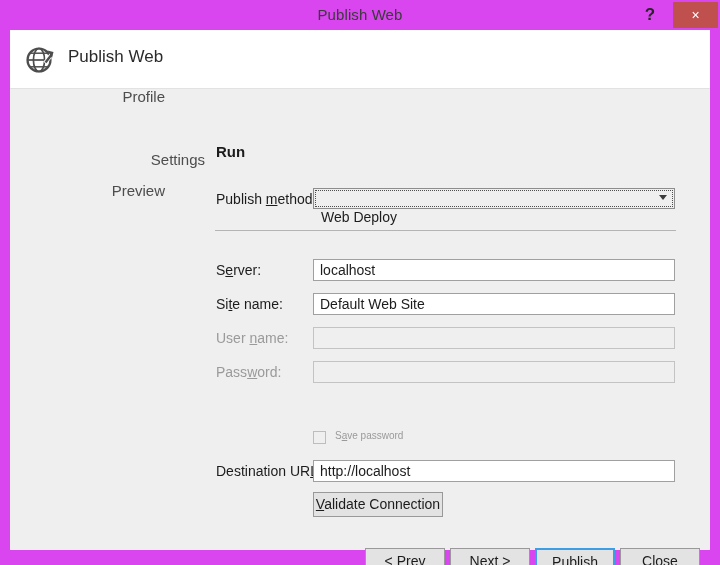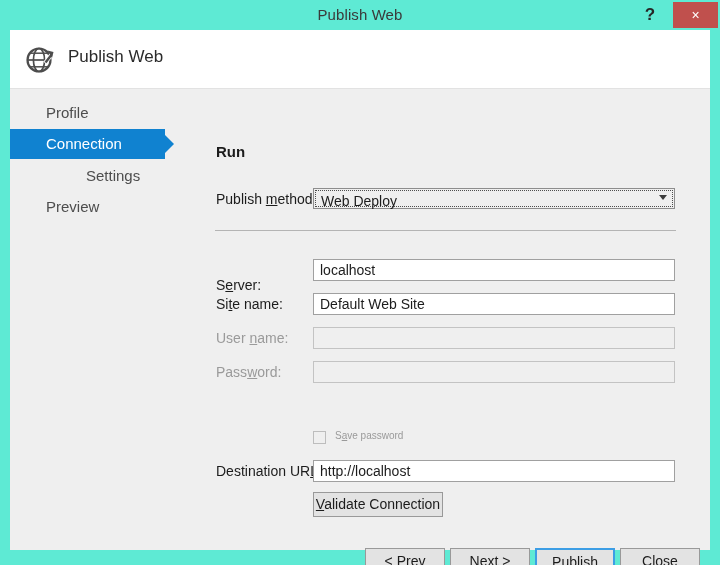--- a/index.html
+++ b/index.html
@@ -13,21 +13,21 @@
     font-family: "Liberation Sans", sans-serif;
     overflow: hidden;
   }
 
   
   .window {
     position: absolute;
     left: 0; top: 0;
     width: 720px;
     height: 565px;
-    background: #5eead4;
+    background: #d946ef;
     box-sizing: border-box;
   }
   .titlebar {
     position: absolute;
     left: 0; top: 0;
     width: 720px;
     height: 30px;
   }
   .title-text {
     position: absolute;
@@ -98,23 +98,24 @@
     left: 58px;
     top: 17px;
     font-size: 17px;
     color: #2b2b2b;
   }
 
   
   .sidebar {
     position: absolute;
     left: 0;
-    top: 59px;
+    top: 43px;
     width: 185px;
     height: 461px;
+    text-align: right;
   }
   .nav-item {
     position: absolute;
     left: 0;
     width: 155px;
     height: 30px;
     line-height: 30px;
     font-size: 15px;
     color: #4d4d4d;
     padding-left: 36px;
@@ -186,21 +187,21 @@
   }
   .combo .focusring {
     position: absolute;
     left: 1px; top: 1px;
     right: 1px; bottom: 1px;
     border: 1px dotted #4d4d4d;
   }
   .combo .combo-text {
     position: absolute;
     left: 7px;
-    top: 4px;
+    top: 20px;
     font-size: 14px;
     color: #1c1c1c;
   }
   .combo .chev {
     position: absolute;
     right: 7px;
     top: 6px;
     width: 0; height: 0;
     border-left: 4px solid transparent;
     border-right: 4px solid transparent;
@@ -320,23 +321,20 @@
           <path d="M24.5 9.5 L30.5 11 L29 17 Z" fill="#4d4d4d"></path>
         </svg>
       </span>
       <div class="header-title">Publish Web</div>
     </div>
 
     <div class="sidebar">
       <div class="nav-item" style="top:9px;">
         <span>Profile</span>
       </div>
-      <div class="nav-item selected" style="top:40px;">
-        <span>Connection</span>
-      </div>
       <div class="nav-item" style="top:72px;margin-left:40px;">
         <span>Settings</span>
       </div>
       <div class="nav-item" style="top:103px;">
         <span>Preview</span>
       </div>
     </div>
 
     <div class="main">
 
@@ -344,21 +342,21 @@
 
       <div class="field-label" style="left:21px; top:102px;"><span>Publish </span><u>m</u><span>ethod:</span></div>
       <div class="combo">
         <div class="focusring"></div>
         <div class="combo-text">Web Deploy</div>
         <div class="chev"></div>
       </div>
 
       <div class="sep"></div>
 
-      <div class="field-label" style="left:21px; top:173px;margin-top:15px;"><span>S</span><u>e</u><span>rver:</span></div>
+      <div class="field-label" style="left:21px; top:173px;"><span>S</span><u>e</u><span>rver:</span></div>
       <div class="textbox" style="top:170px;padding-left:27px;">
         <div class="tb-text" placeholder="">localhost</div>
       </div>
 
       <div class="field-label" style="left:21px; top:207px;"><span>Si</span><u>t</u><span>e name:</span></div>
       <div class="textbox" style="top:204px;">
         <div class="tb-text" placeholder="">Default Web Site</div>
       </div>
 
       <div class="field-label disabled" style="left:21px; top:241px;"><span>User </span><u>n</u><span>ame:</span></div>

